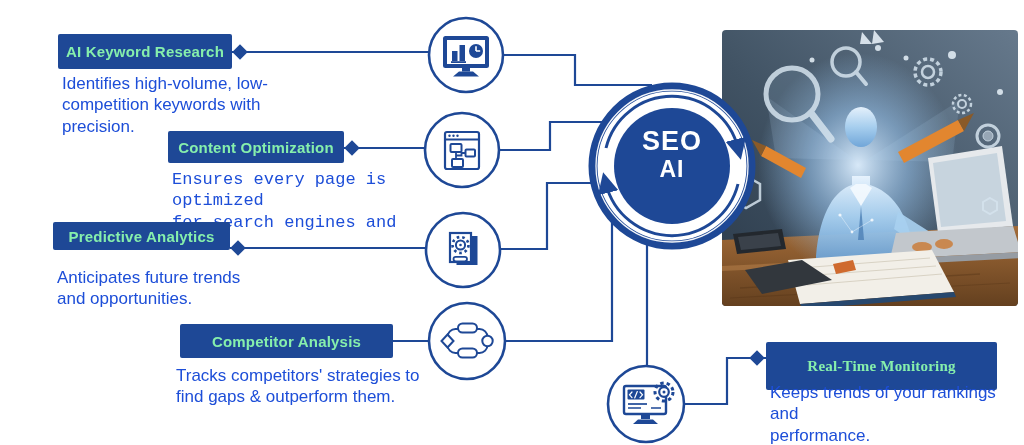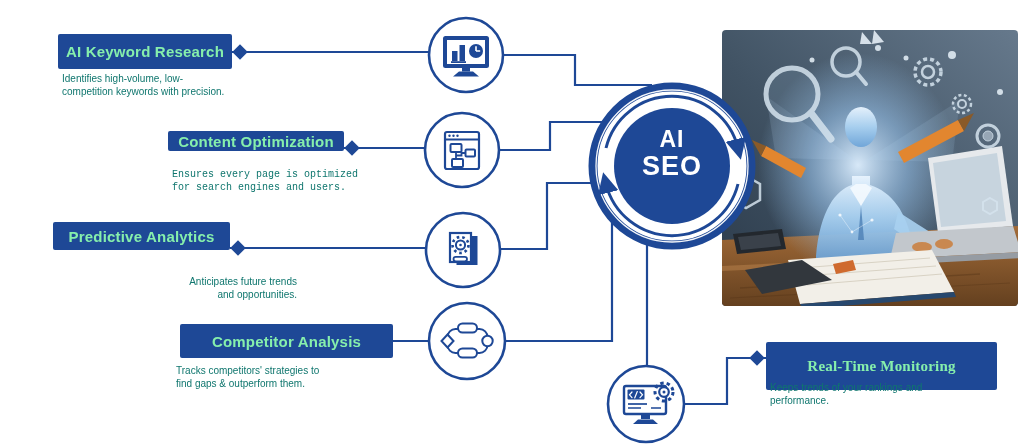--- a/index.html
+++ b/index.html
@@ -7,21 +7,21 @@
     position:relative;width:1024px;height:445px;background:#ffffff;overflow:hidden;
     font-family:"Liberation Sans", sans-serif;
   }
   #diagram-svg{position:absolute;left:0;top:0;}
   .feature-label{
     position:absolute;display:flex;align-items:center;justify-content:center;
     background:#1e4896;color:#86efac;font-weight:bold;font-size:15px;
     letter-spacing:.2px;border-radius:2px;z-index:3;
   }
   .feature-desc{
-    position:absolute;color:#0f766e;font-size:10px;line-height:1.26;
+    position:absolute;color:#1d4ed8;font-size:17px;line-height:1.26;
     white-space:pre-line;z-index:3;
   }
   #center-text{
     position:absolute;left:612px;top:127px;width:120px;text-align:center;
     color:#ffffff;font-weight:bold;z-index:4;line-height:1.1;letter-spacing:1px;
   }
   #center-line1{font-size:23px;}
   #center-line2{font-size:27px;}
 </style>
 </head>
@@ -214,34 +214,34 @@
     <path d="M606,148 A68,68 0 0 1 738,148" fill="none" stroke="#1e4896" stroke-width="3" marker-end="url(#arrw)"></path>
     <path d="M738,184 A68,68 0 0 1 606,184" fill="none" stroke="#1e4896" stroke-width="3" marker-end="url(#arrw)"></path>
     <circle cx="672" cy="166" r="58" fill="#1e4896"></circle>
   </g>
 </svg>
 
   <div class="feature-label" style="left:58px;top:34px;width:174px;height:35px;">AI Keyword Research</div>
   <div class="feature-desc" style="left:62px;top:73px;width:260px;">Identifies high-volume, low-
 competition keywords with precision.</div>
 
-  <div class="feature-label" style="left:168px;top:131px;width:176px;height:20px;">Content Optimization</div>
+  <div class="feature-label" style="left:168px;top:131px;width:176px;height:32px;">Content Optimization</div>
   <div class="feature-desc" style="left:172px;top:169px;width:260px;font-family:Liberation Mono, monospace;">Ensures every page is optimized
 for search engines and users.</div>
 
   <div class="feature-label" style="left:53px;top:222px;width:177px;height:28px;">Predictive Analytics</div>
-  <div class="feature-desc" style="left:57px;top:276px;width:240px;text-align:right;">Anticipates future trends
+  <div class="feature-desc" style="left:57px;top:267px;width:240px;">Anticipates future trends
 and opportunities.</div>
 
   <div class="feature-label" style="left:180px;top:324px;width:213px;height:34px;">Competitor Analysis</div>
   <div class="feature-desc" style="left:176px;top:365px;width:250px;">Tracks competitors' strategies to
 find gaps &amp; outperform them.</div>
 
   <div class="feature-label" style="left:766px;top:342px;width:231px;height:48px;font-family:Liberation Serif, serif;">Real-Time Monitoring</div>
   <div class="feature-desc" style="left:770px;top:382px;width:250px;">Keeps trends of your rankings and
 performance.</div>
 
   <div id="center-text">
+    <div id="center-line2">SEO</div>
     <div id="center-line1">AI</div>
-    <div id="center-line2">SEO</div>
   </div>
 
 </div>
 
 </body></html>

